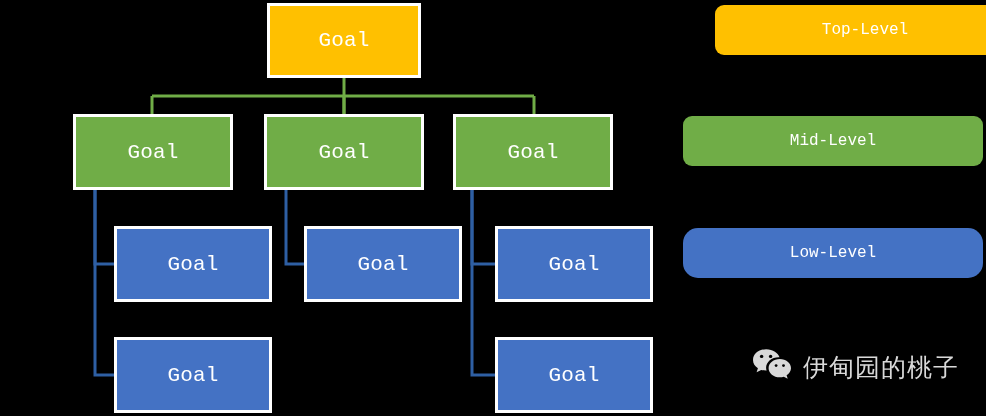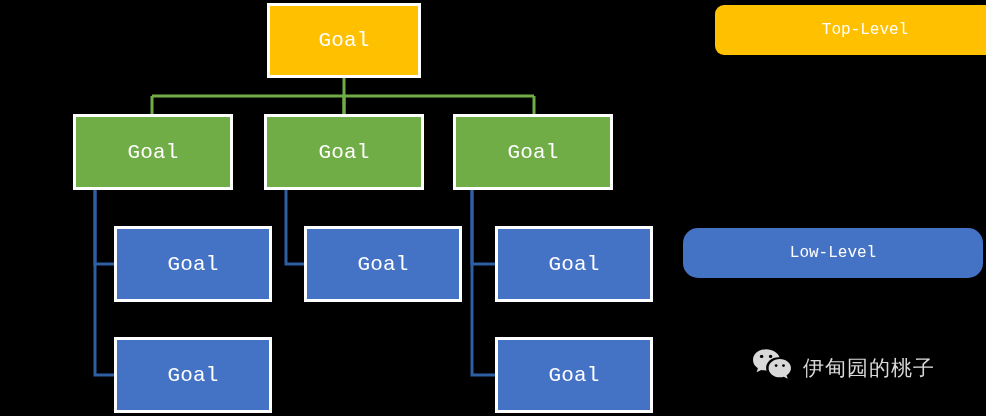--- a/index.html
+++ b/index.html
@@ -62,21 +62,21 @@
     position: absolute;
     left: 752px;
     top: 348px;
     display: flex;
     align-items: center;
     gap: 11px;
     z-index: 3;
   }
   #watermark .wm-text {
     color: #d9d9d9;
-    font-size: 21px;
+    font-size: 25px;
     letter-spacing: 1px;
     white-space: nowrap;
   }
 </style>
 </head>
 <body>
 
 <div id="canvas">
 
   <svg id="wires" viewBox="0 0 986 416" xmlns="http://www.w3.org/2000/svg">
@@ -123,20 +123,23 @@
   <div class="node low" style="left:114px; top:337px; width:158px; height:76px;">
     <span>Goal</span>
   </div>
   <div class="node low" style="left:495px; top:337px; width:158px; height:76px;">
     <span>Goal</span>
   </div>
 
   <div class="legend-pill top" style="left:715px; top:5px; width:300px; height:50px;">
     <span>Top-Level</span>
   </div>
+  <div class="legend-pill mid" style="left:683px; top:116px; width:300px; height:50px;">
+    <span>Mid-Level</span>
+  </div>
   <div class="legend-pill low" style="left:683px; top:228px; width:300px; height:50px;border-radius:15px;">
     <span>Low-Level</span>
   </div>
 
   <div id="watermark">
     <span>
       <svg width="40" height="34" viewBox="0 0 40 34" xmlns="http://www.w3.org/2000/svg">
         <g fill="#d9d9d9">
           <path d="M14.2 1.2C6.9 1.2 1 6.0 1 11.9c0 3.3 1.9 6.3 4.9 8.3l-1.3 4.0 4.6-2.3c1.5.4 3.1.7 4.8.7l.6 0c-.3-.9-.5-1.8-.5-2.8 0-5.8 5.6-10.5 12.6-10.5l.8 0C26.3 5.0 20.9 1.2 14.2 1.2z"></path>
           <circle cx="9.6" cy="8.4" r="1.7" fill="#000000"></circle>

